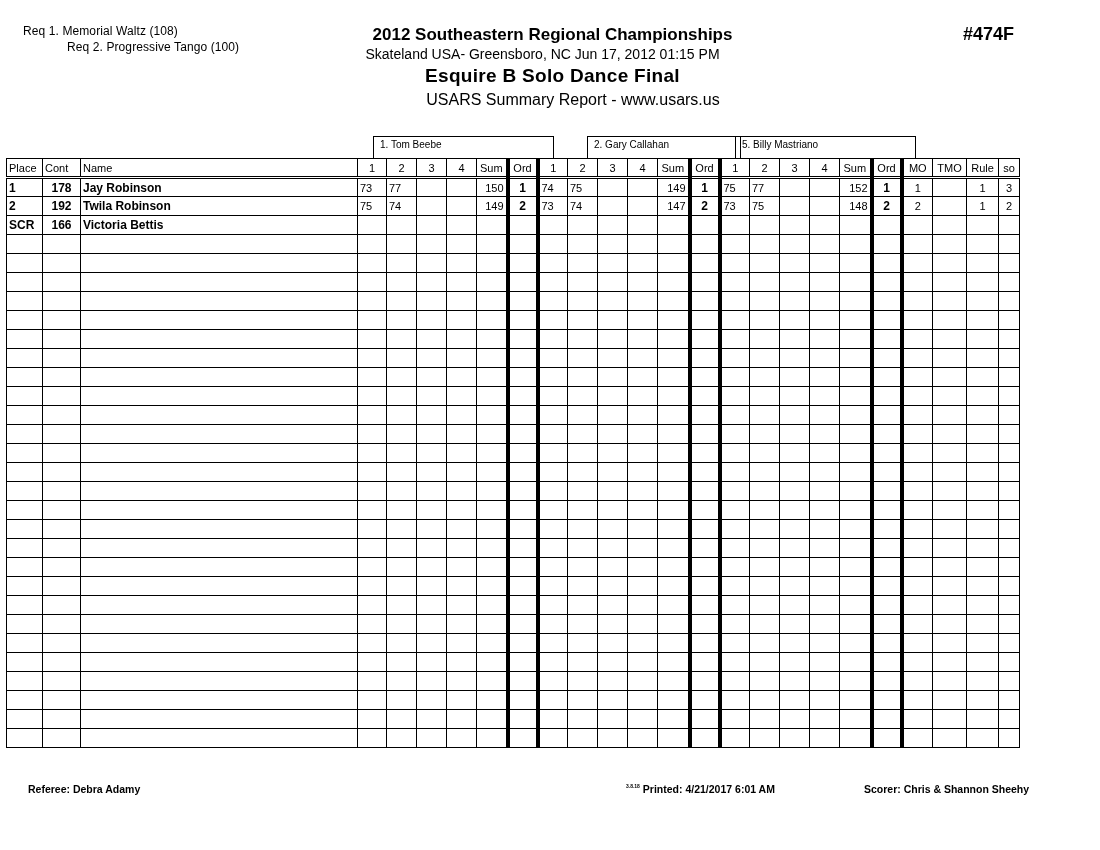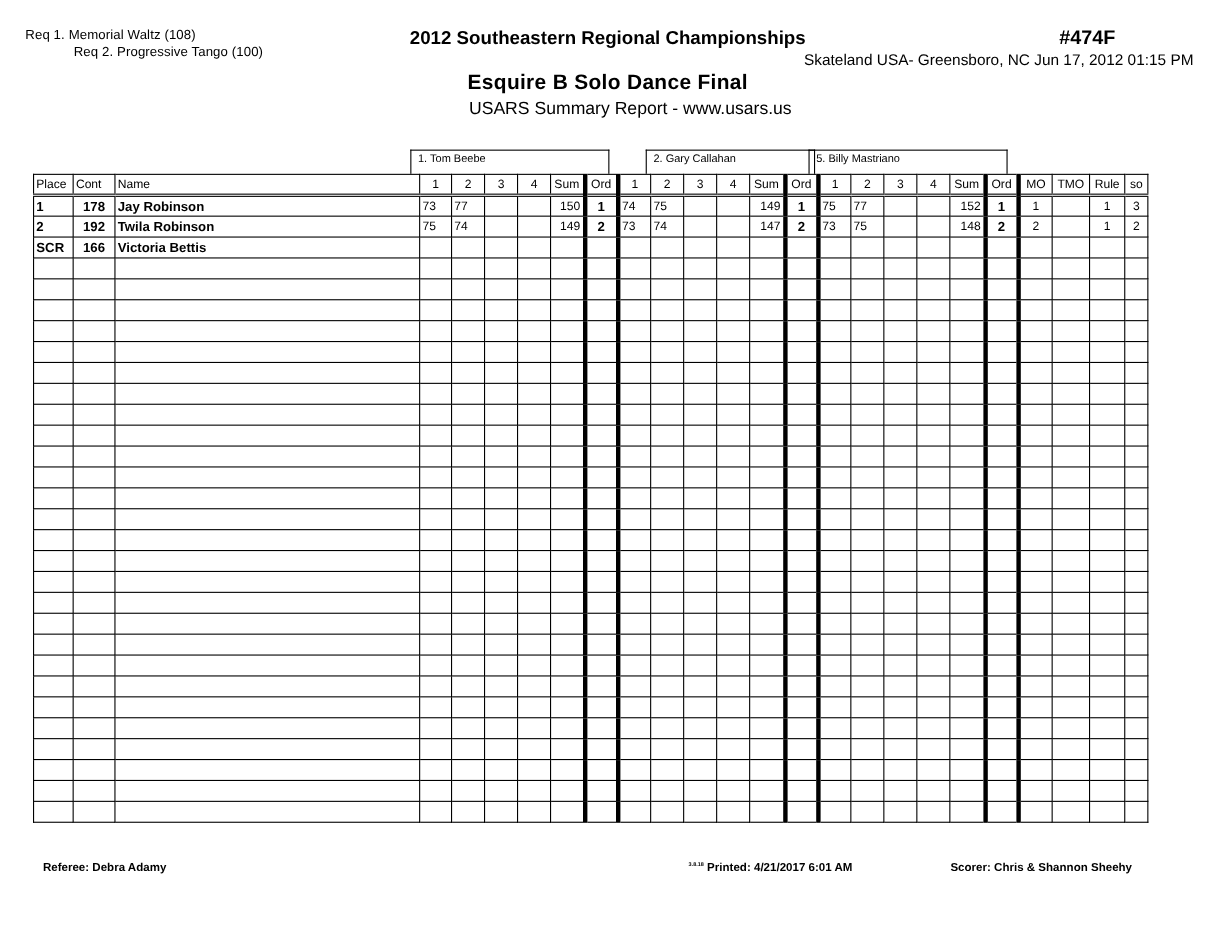--- a/index.html
+++ b/index.html
@@ -1,27 +1,27 @@
 <!DOCTYPE html>
 <html><head>
 <meta charset="utf-8">
 <style>
   html, body { margin:0; padding:0; background:#ffffff; }
   body { width:1100px; height:850px; position:relative; overflow:hidden; color:#000; font-family:"Liberation Sans", sans-serif; }
   .abs { position:absolute; white-space:nowrap; }
   .req { left:23px; font-size:12px; font-weight:normal; letter-spacing:0.1px; }
   .hdr-title { left:0; width:1105px; text-align:center; font-weight:bold; font-size:17px; top:25px; }
-  .hdr-venue { left:0; width:1085px; text-align:right; font-size:14px; top:46px; }
+  .hdr-venue { left:0; width:1085px; text-align:center; font-size:14px; top:46px; }
   .hdr-event { left:0; width:1105px; text-align:center; font-weight:bold; font-size:19px; top:65px; letter-spacing:0.3px; }
   .hdr-report { left:0; width:1090px; text-align:center; font-size:16px; top:91px;margin-left:28px; }
   .evnum { left:963px; top:24px; font-weight:bold; font-size:18px; }
 
   .judge-box { position:absolute; top:136px; height:22px; border:1px solid #000; border-bottom:none; box-sizing:border-box; font-size:10px; padding:2px 0 0 6px; }
 
-  table.grid { position:absolute; left:30px; top:158px; border-collapse:collapse; table-layout:fixed; font-size:11px; }
+  table.grid { position:absolute; left:6px; top:158px; border-collapse:collapse; table-layout:fixed; font-size:11px; }
   table.grid td { border:1px solid #000; height:19px; padding:0 2px; box-sizing:border-box; overflow:hidden; white-space:nowrap; }
   table.grid tr.head td { height:19px; font-size:11px; text-align:center; border-bottom:3px double #000; }
   table.grid tr.head td.left { text-align:left; }
   table.grid td.thickL { border-left:4px solid #000; }
   td.c { text-align:center; }
   td.r { text-align:right; }
   td.b { font-weight:bold; font-size:12px; }
   td.pl { text-align:left; padding-left:3px; }
   td.nm { padding-left:6px; }
 
@@ -906,15 +906,15 @@
         <td class="r"></td>
         <td class="thickL b c"></td>
         <td class="thickL c"></td>
         <td class="c"></td>
         <td class="c"></td>
         <td class="c"></td>
       </tr>
     </tbody>
 </table>
 
-<div class="abs foot" style="left:23px;padding-left:16px;">Referee:  Debra Adamy</div>
+<div class="abs foot" style="left:12px;padding-left:16px;">Referee:  Debra Adamy</div>
 <div class="abs foot" style="left:626px;"><span class="ver">3.8.18</span> <span>Printed:  4/21/2017  6:01 AM</span></div>
 <div class="abs foot" style="left:864px;text-align:right;">Scorer:  Chris &amp; Shannon Sheehy</div>
 
 </body></html>

